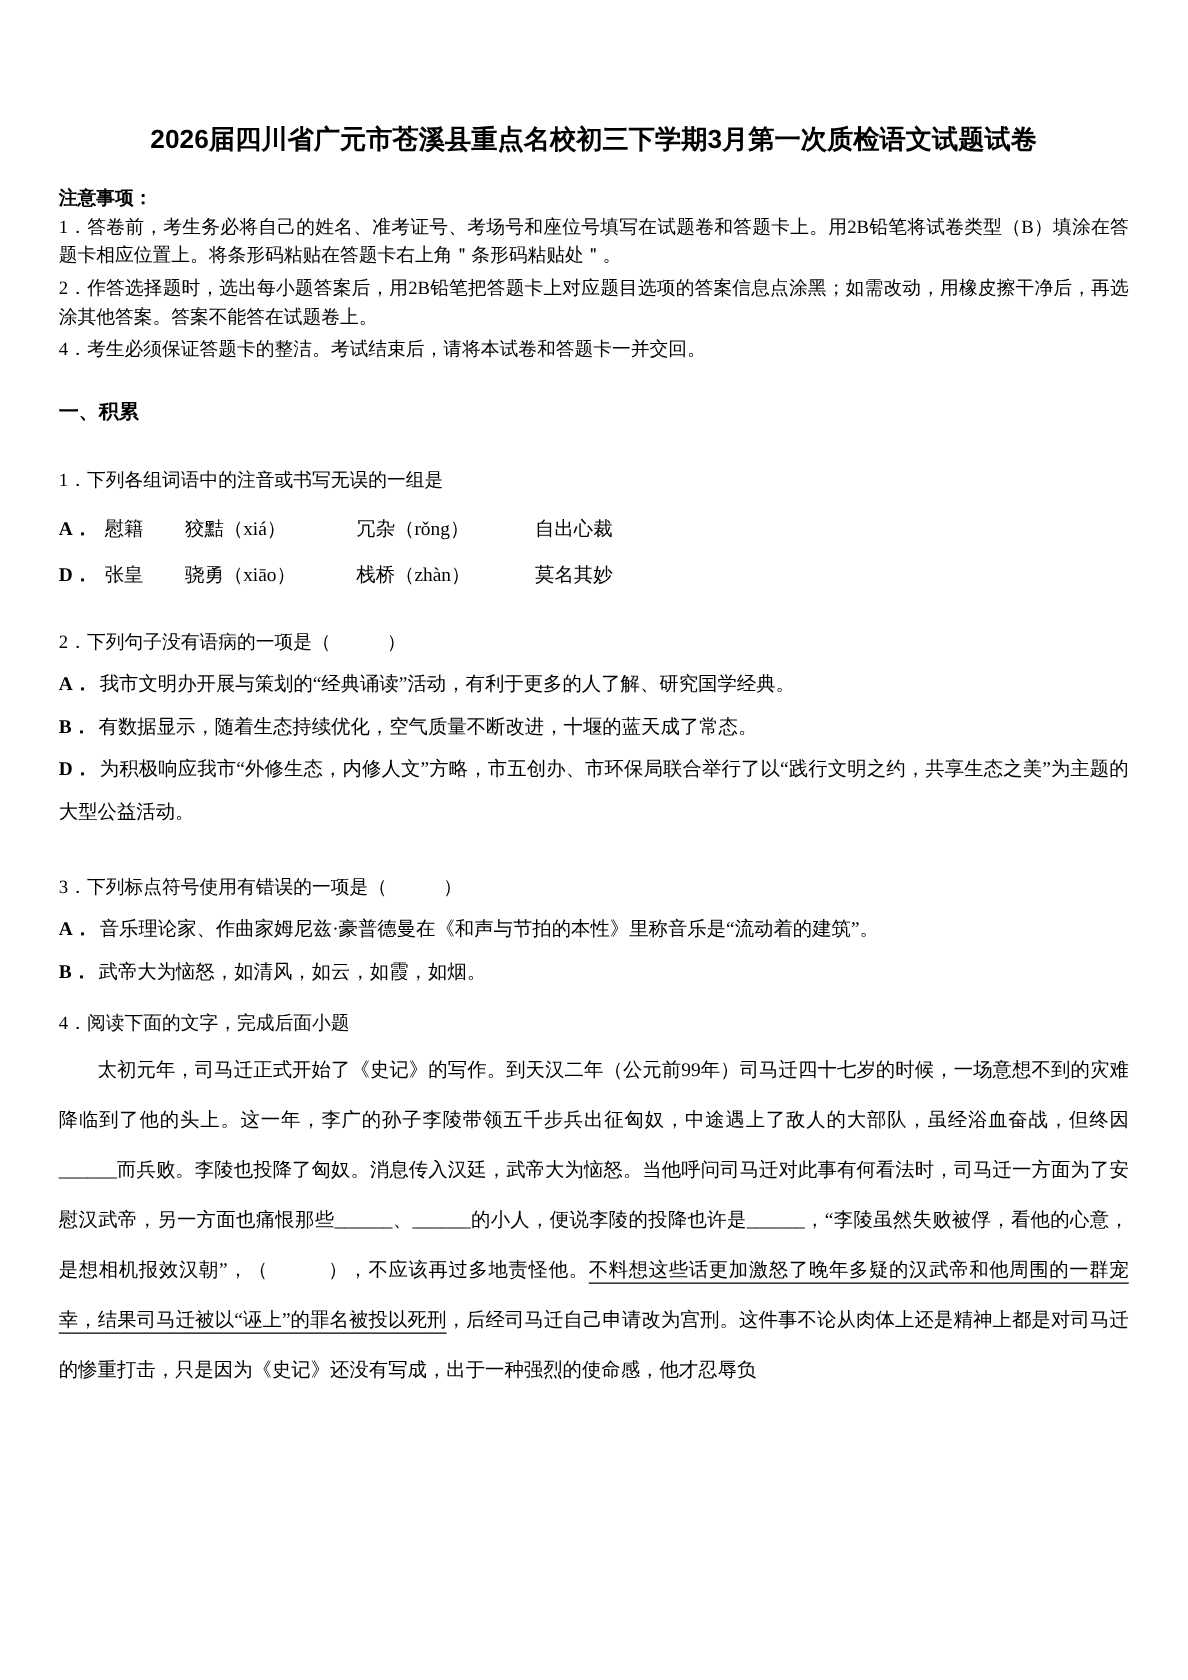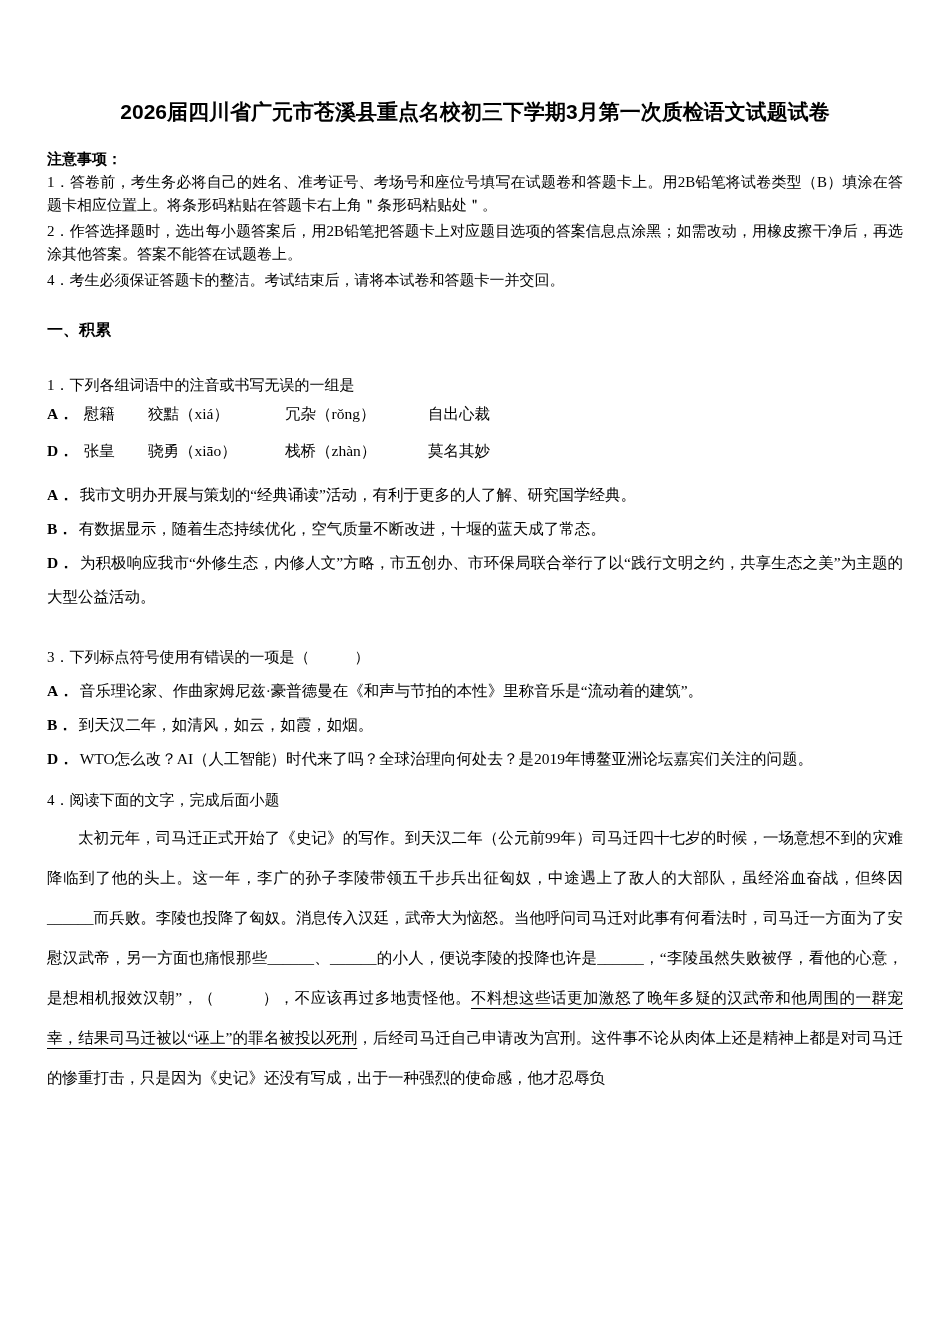--- a/index.html
+++ b/index.html
@@ -17,21 +17,21 @@
     font-family:"Liberation Sans","DejaVu Sans",sans-serif;
   }
 
   .notice-heading { font-size:15px; font-weight:700; line-height:23px; }
   .notice p { font-size:15px; line-height:23px; text-align:justify; margin-bottom:3px; }
 
   .section-heading { margin-top:26px; font-size:16px; font-weight:700; line-height:24px; }
 
   .stem { margin-top:30px; font-size:15px; line-height:26px; }
 
-  .opt-table { margin-top:6px; }
+  .opt-table { margin-top:16px; }
   .opt-row {
     display:grid; grid-template-columns:101px 137px 143px auto;
     font-size:15.5px; line-height:20px; margin-bottom:17px; align-items:baseline;
   }
   .opt-row .lbl { font-weight:700; margin-right:10px; }
 
   .qblock { margin-top:4px; }
   .qblock p.option { font-size:15.5px; line-height:34px; text-align:justify; }
   .option .lbl { font-weight:700; margin-right:6px; }
 
@@ -68,31 +68,31 @@
       <span>自出心裁</span>
     </div>
     <div class="opt-row">
       <span><span class="lbl">D．</span><span>张皇</span></span>
       <span>骁勇（xiāo）</span>
       <span>栈桥（zhàn）</span>
       <span>莫名其妙</span>
     </div>
   </div>
 
+  <p class="stem">2．下列句子没有语病的一项是（　　　）</p>
   <div class="qblock">
     <p class="option"><span class="lbl">A．</span><span>我市文明办开展与策划的“经典诵读”活动，有利于更多的人了解、研究国学经典。</span></p>
     <p class="option"><span class="lbl">B．</span><span>有数据显示，随着生态持续优化，空气质量不断改进，十堰的蓝天成了常态。</span></p>
     <p class="option"><span class="lbl">D．</span><span>为积极响应我市“外修生态，内修人文”方略，市五创办、市环保局联合举行了以“践行文明之约，共享生态之美”为主题的大型公益活动。</span></p>
   </div>
 
   <p class="stem">3．下列标点符号使用有错误的一项是（　　　）</p>
   <div class="qblock">
     <p class="option"><span class="lbl">A．</span><span>音乐理论家、作曲家姆尼兹·豪普德曼在《和声与节拍的本性》里称音乐是“流动着的建筑”。</span></p>
-    <p class="option"><span class="lbl">B．</span><span>到天汉二年，如清风，如云，如霞，如烟。</span></p>
-    <p class="option"><span class="lbl">D．</span><span>WTO怎么改？AI（人工智能）时代来了吗？全球治理向何处去？是2019年博鳌亚洲论坛嘉宾们关注的问题。</span></p>
+    <p class="option"><span class="lbl">B．</span><span>武帝大为恼怒，如清风，如云，如霞，如烟。</span></p>
   </div>
 
   <p class="q4-stem">4．阅读下面的文字，完成后面小题</p>
   <p class="passage">
     <span>太初元年，司马迁正式开始了《史记》的写作。到天汉二年（公元前99年）司马迁四十七岁的时候，一场意想不到的灾难降临到了他的头上。这一年，李广的孙子李陵带领五千步兵出征匈奴，中途遇上了敌人的大部队，虽经浴血奋战，但终因______而兵败。李陵也投降了匈奴。消息传入汉廷，武帝大为恼怒。当他呼问司马迁对此事有何看法时，司马迁一方面为了安慰汉武帝，另一方面也痛恨那些______、______的小人，便说李陵的投降也许是______，“李陵虽然失败被俘，看他的心意，是想相机报效汉朝”，（　　　），不应该再过多地责怪他。</span><span class="ul">不料想这些话更加激怒了晚年多疑的汉武帝和他周围的一群宠幸，结果司马迁被以“诬上”的罪名被投以死刑</span><span>，后经司马迁自己申请改为宫刑。这件事不论从肉体上还是精神上都是对司马迁的惨重打击，只是因为《史记》还没有写成，出于一种强烈的使命感，他才忍辱负</span>
   </p>
 
 </div>
 
 </body></html>

